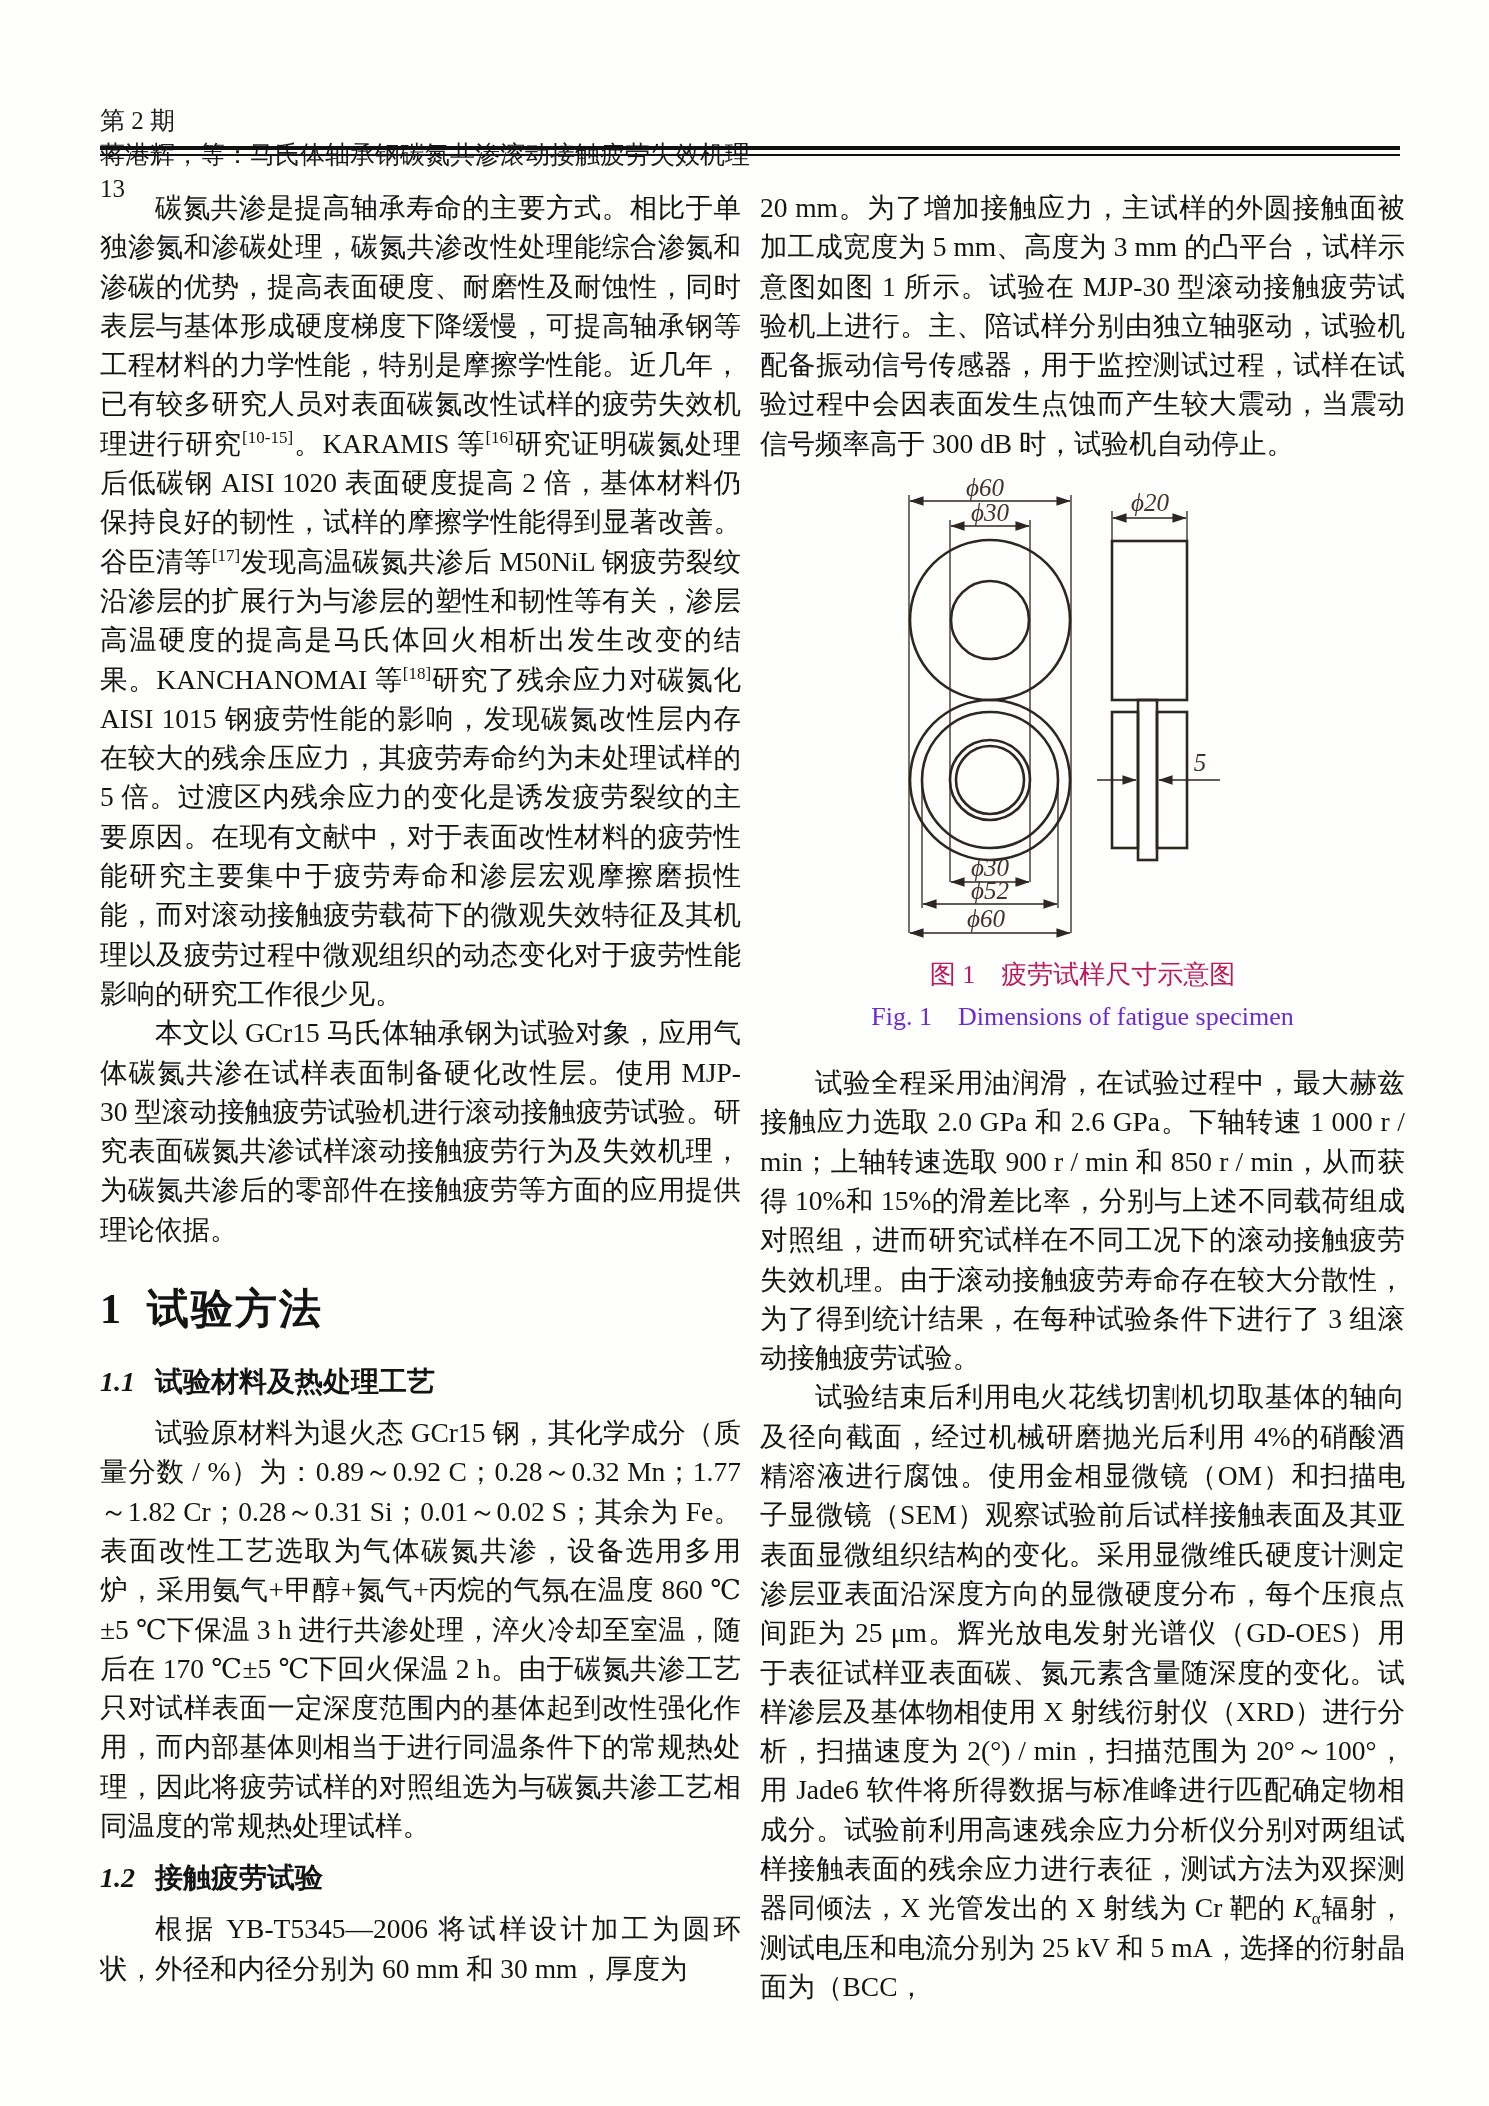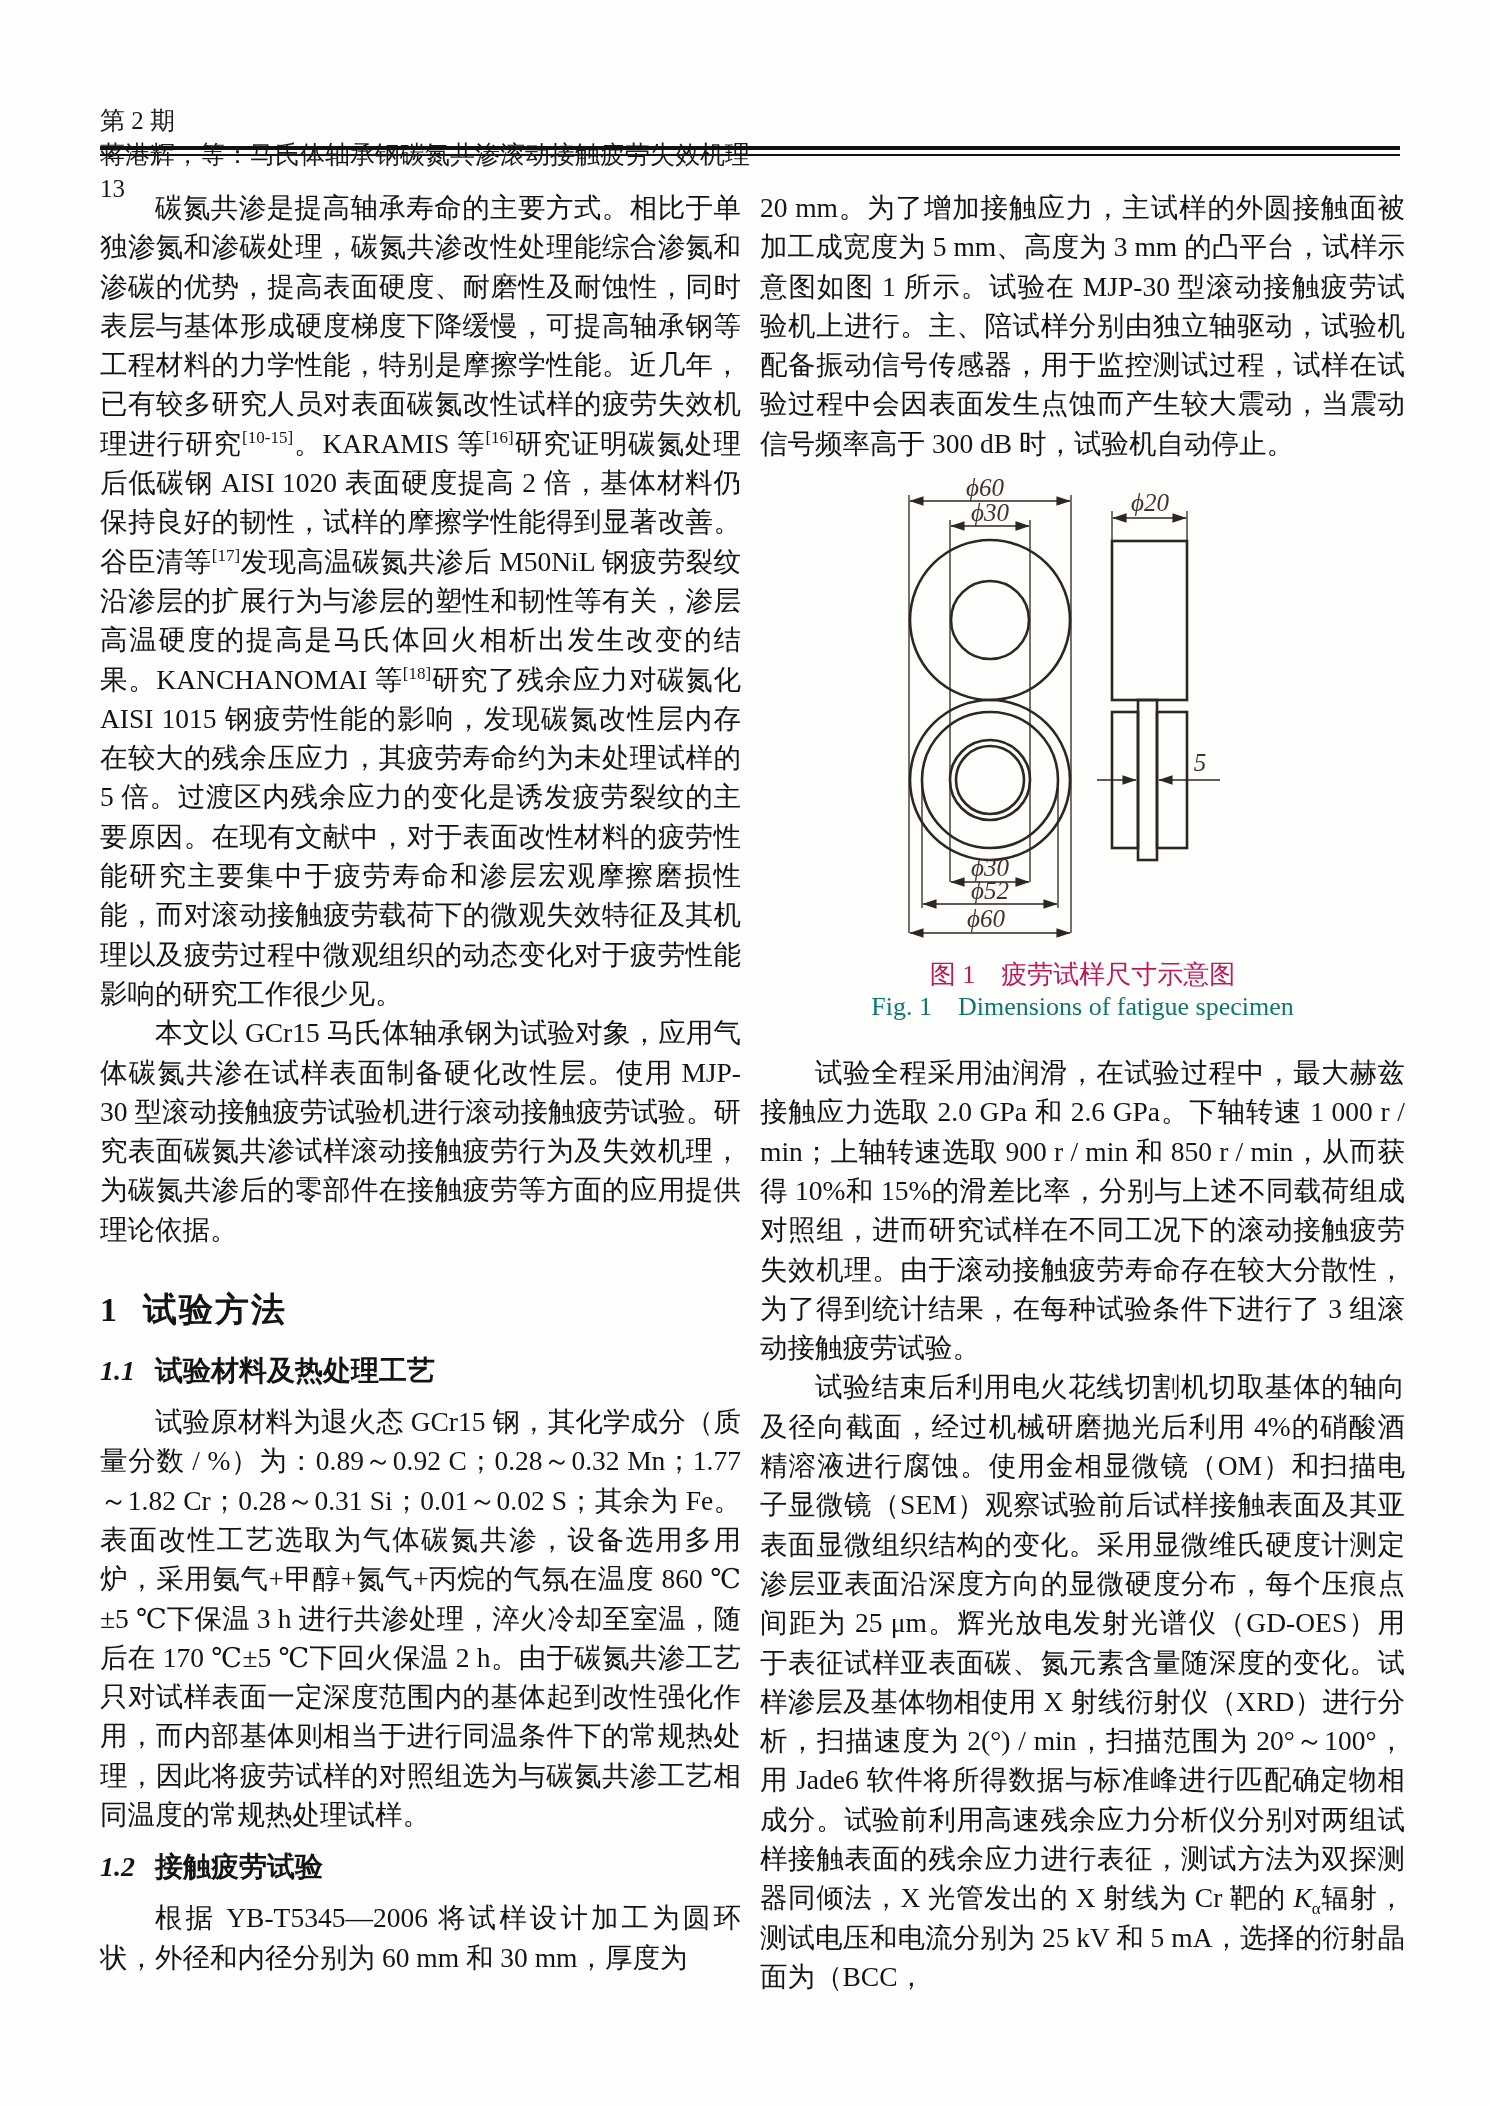--- a/index.html
+++ b/index.html
@@ -27,31 +27,31 @@
     font-size:27.5px;line-height:39.3px;
     text-align:justify;text-justify:inter-ideograph;
   }
   .col-left{left:100px;}
   .col-right{left:760px;width:645px;}
   .body-p{margin:0;}
   .indent{text-indent:2em;}
   sup,sub{font-size:0.62em;line-height:0;}
   .it{font-style:italic;}
   
-  .h1{margin:36px 0 18px 0;font-size:34px;line-height:48px;font-weight:bold;}
+  .h1{margin:36px 0 30px 0;font-size:42px;line-height:48px;font-weight:bold;}
   .h1 .num{font-family:"Liberation Serif",serif;margin-right:26px;}
   .h1 .ttl{font-family:"Liberation Sans","DejaVu Sans",sans-serif;letter-spacing:2px;}
   .h2{margin:14px 0 12px 0;font-size:28px;line-height:38px;font-weight:bold;}
   .h2 .num{font-family:"Liberation Serif",serif;margin-right:20px;font-style:italic;}
   .h2 .ttl{font-family:"Liberation Sans","DejaVu Sans",sans-serif;margin-top:12px;}
   
   .figure{margin:12px 0 30px 0;}
   .fig-svg{display:block;}
   .fig-cap-zh{margin-top:14px;text-align:center;font-size:26px;line-height:32px;color:#be185d;}
-  .fig-cap-en{text-align:center;font-size:26px;line-height:32px;color:#0f766e;}
+  .fig-cap-en{margin-top:10px;text-align:center;font-size:26px;line-height:32px;color:#6d28d9;}
 </style>
 </head>
 <body>
 
 <div class="page">
 
   <div class="header">
     <span>第 2 期</span>
     <span class="header-title">蒋港辉，等：马氏体轴承钢碳氮共渗滚动接触疲劳失效机理</span>
     <span>13</span>

